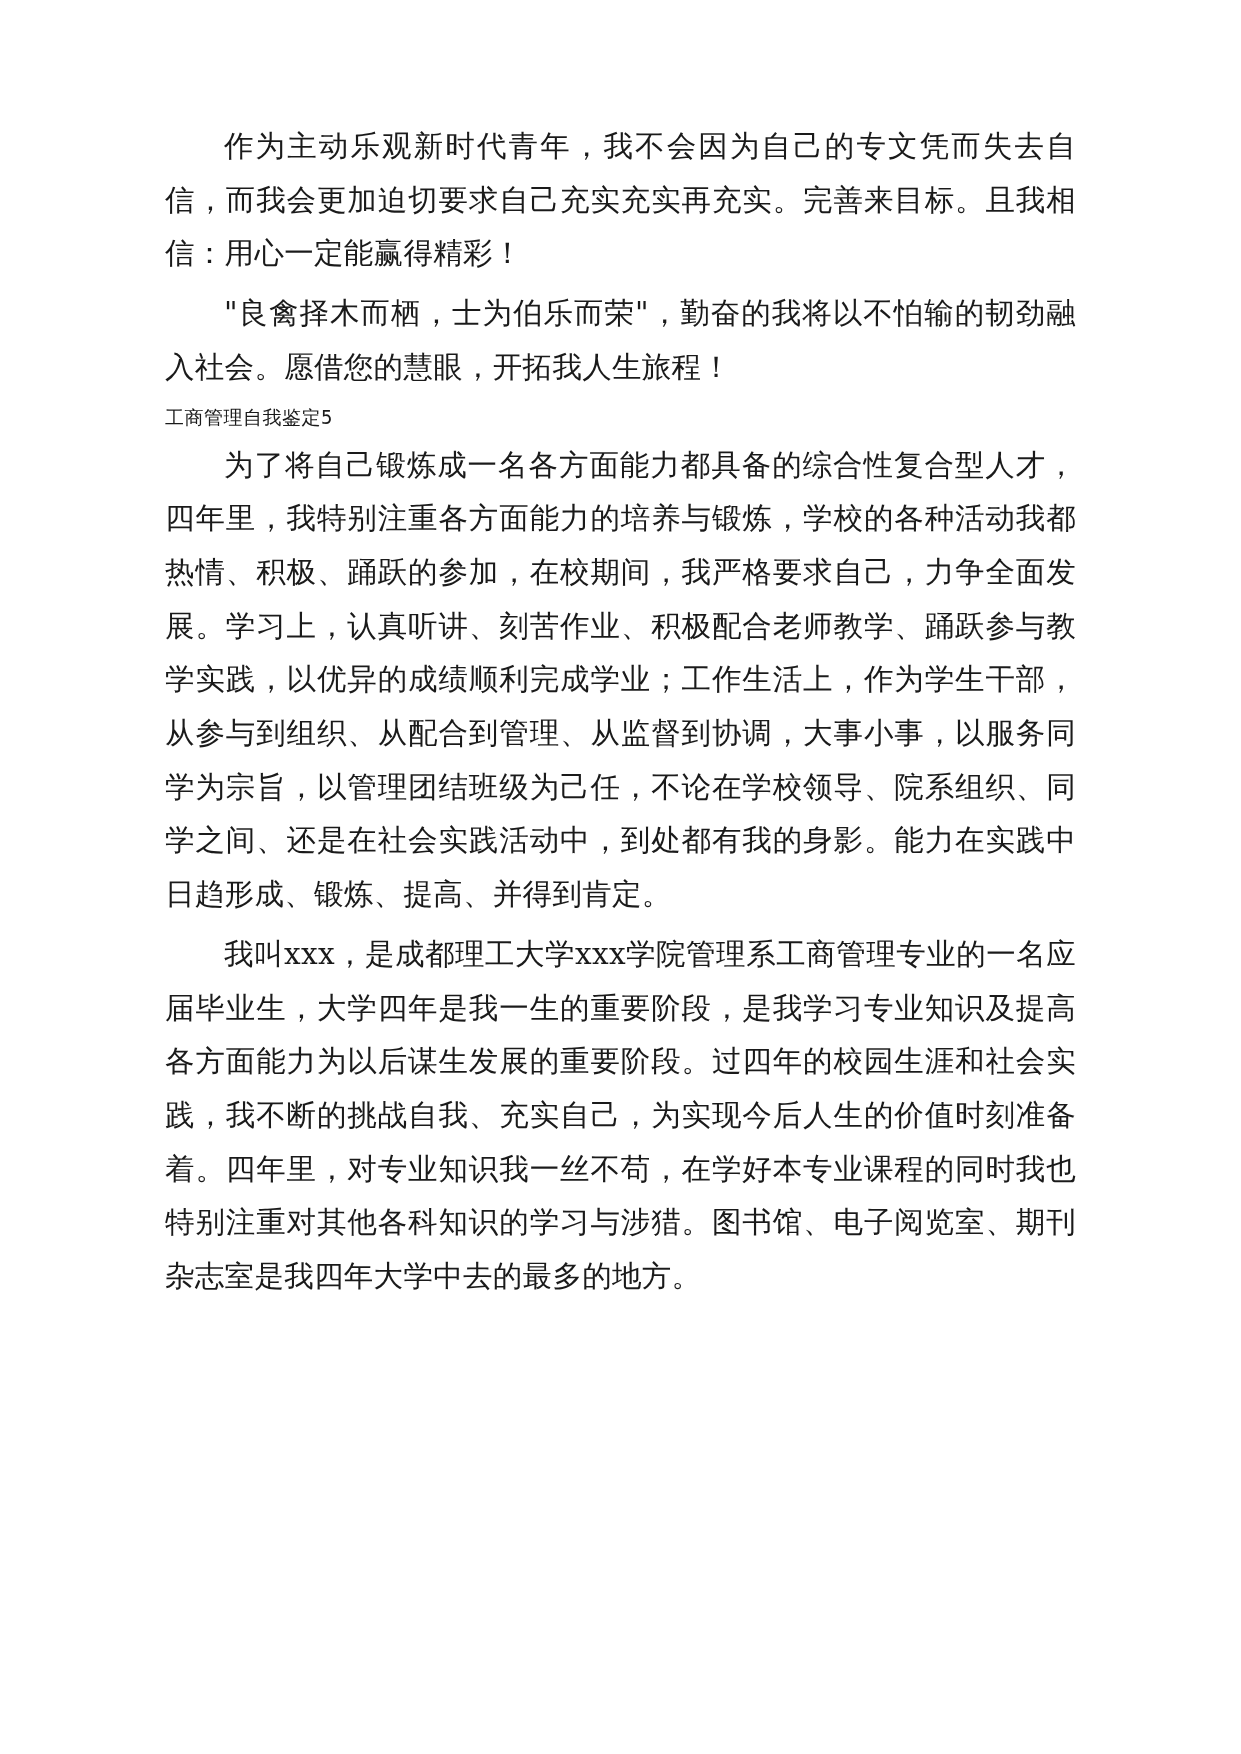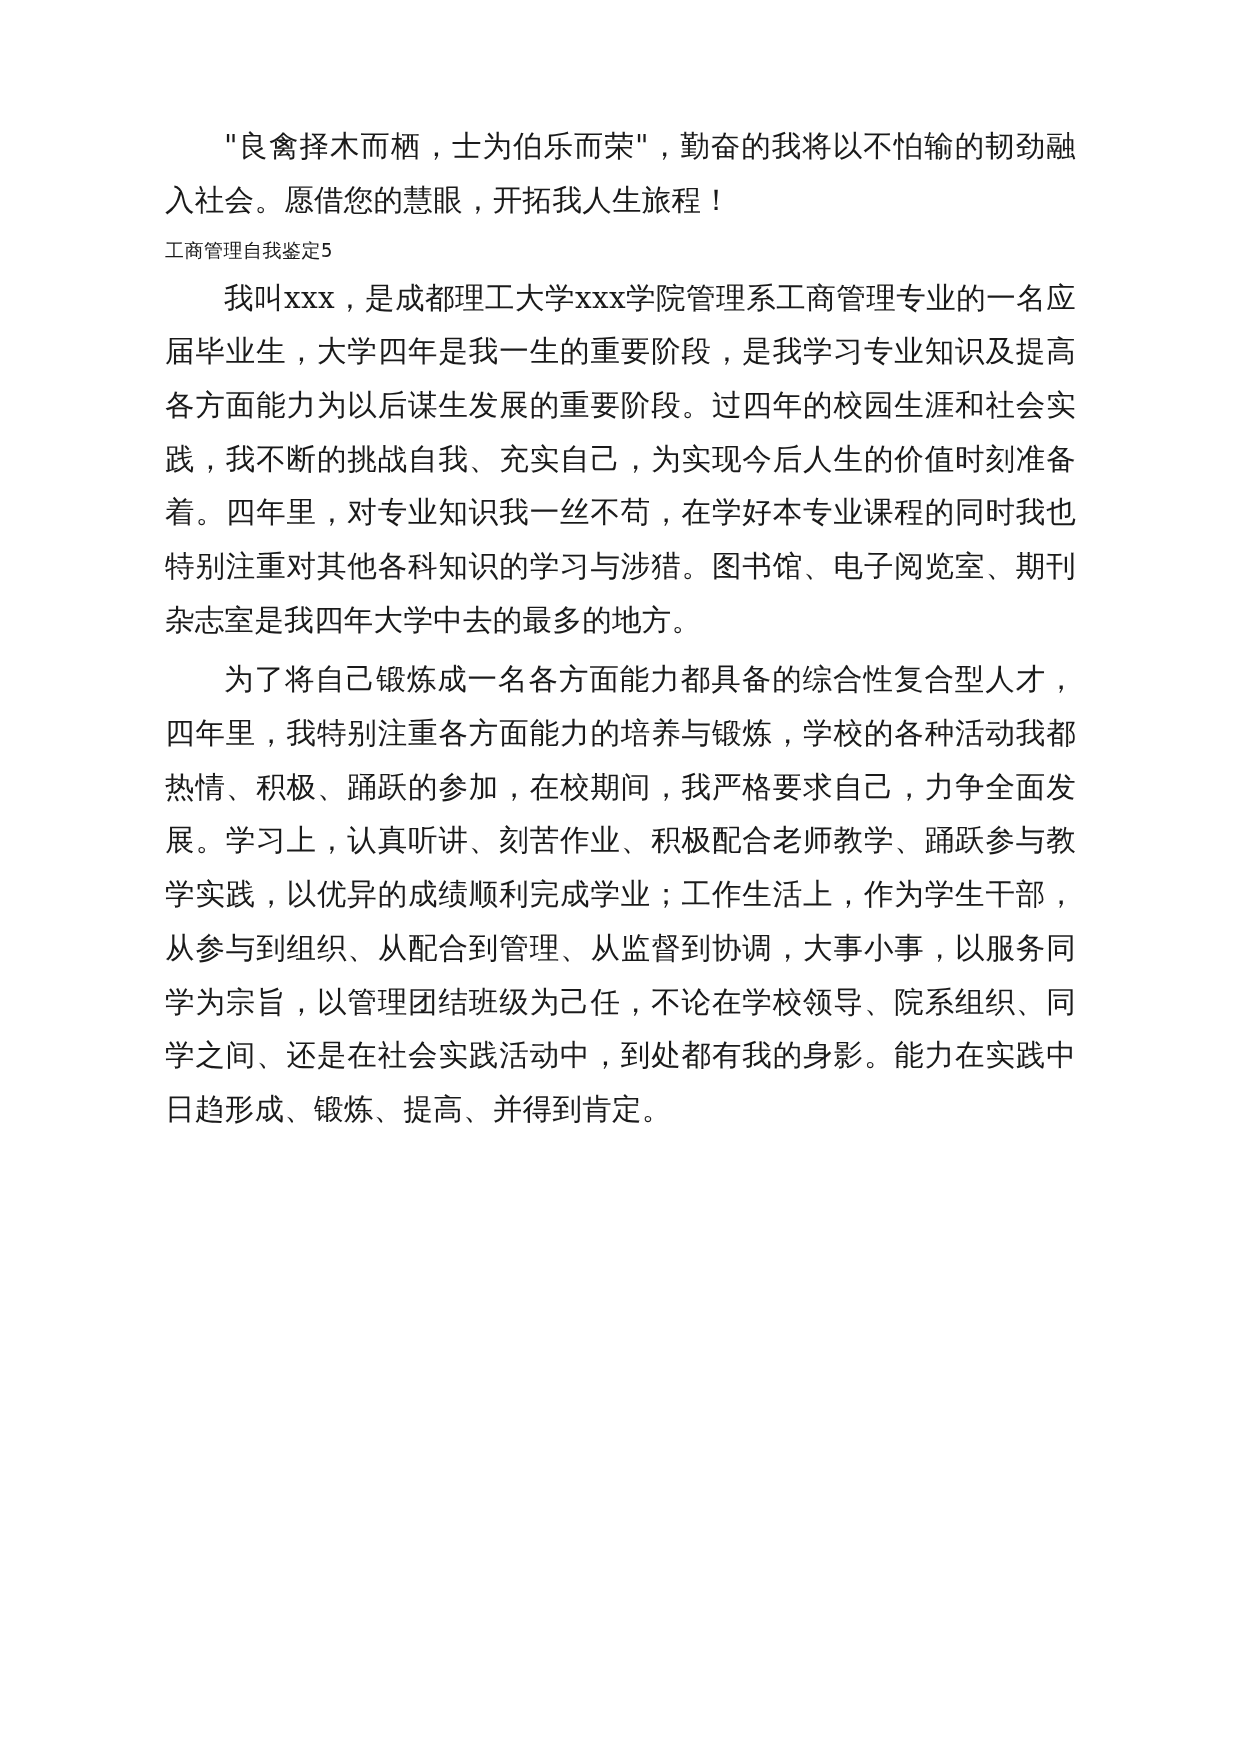--- a/index.html
+++ b/index.html
@@ -37,18 +37,19 @@
     text-indent: 0;
     letter-spacing: 0.5px;
     font-family: "DejaVu Sans Mono", monospace;
   }
 </style>
 </head>
 <body>
 
 <div class="page">
   <div class="doc-body">
+    <p class="para">作为主动乐观新时代青年，我不会因为自己的专文凭而失去自信，而我会更加迫切要求自己充实充实再充实。完善来目标。且我相信：用心一定能赢得精彩！</p>
     <p class="para">"良禽择木而栖，士为伯乐而荣"，勤奋的我将以不怕输的韧劲融入社会。愿借您的慧眼，开拓我人生旅程！</p>
     <h2 class="heading">工商管理自我鉴定5</h2>
+    <p class="para">为了将自己锻炼成一名各方面能力都具备的综合性复合型人才，四年里，我特别注重各方面能力的培养与锻炼，学校的各种活动我都热情、积极、踊跃的参加，在校期间，我严格要求自己，力争全面发展。学习上，认真听讲、刻苦作业、积极配合老师教学、踊跃参与教学实践，以优异的成绩顺利完成学业；工作生活上，作为学生干部，从参与到组织、从配合到管理、从监督到协调，大事小事，以服务同学为宗旨，以管理团结班级为己任，不论在学校领导、院系组织、同学之间、还是在社会实践活动中，到处都有我的身影。能力在实践中日趋形成、锻炼、提高、并得到肯定。</p>
     <p class="para">我叫xxx，是成都理工大学xxx学院管理系工商管理专业的一名应届毕业生，大学四年是我一生的重要阶段，是我学习专业知识及提高各方面能力为以后谋生发展的重要阶段。过四年的校园生涯和社会实践，我不断的挑战自我、充实自己，为实现今后人生的价值时刻准备着。四年里，对专业知识我一丝不苟，在学好本专业课程的同时我也特别注重对其他各科知识的学习与涉猎。图书馆、电子阅览室、期刊杂志室是我四年大学中去的最多的地方。</p>
-    <p class="para">为了将自己锻炼成一名各方面能力都具备的综合性复合型人才，四年里，我特别注重各方面能力的培养与锻炼，学校的各种活动我都热情、积极、踊跃的参加，在校期间，我严格要求自己，力争全面发展。学习上，认真听讲、刻苦作业、积极配合老师教学、踊跃参与教学实践，以优异的成绩顺利完成学业；工作生活上，作为学生干部，从参与到组织、从配合到管理、从监督到协调，大事小事，以服务同学为宗旨，以管理团结班级为己任，不论在学校领导、院系组织、同学之间、还是在社会实践活动中，到处都有我的身影。能力在实践中日趋形成、锻炼、提高、并得到肯定。</p>
   </div>
 </div>
 
 </body></html>

